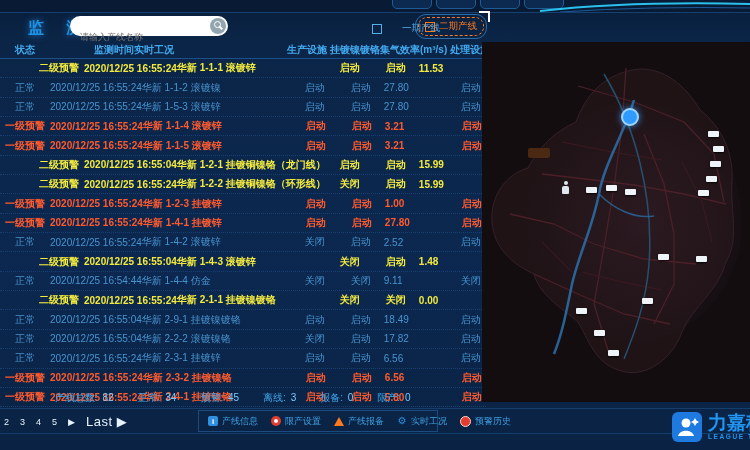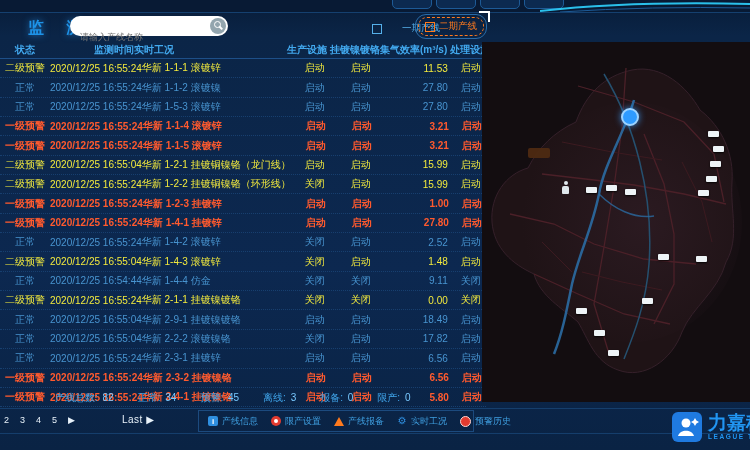--- a/index.html
+++ b/index.html
@@ -31,34 +31,34 @@
   .thead{position:absolute;left:0;top:42px;width:486px;height:16px;display:flex;align-items:center;
          font-size:10px;font-weight:bold;color:#42a9ef;border-bottom:1px solid #1d4f88;}
   .tbody{position:absolute;left:0;top:59px;width:486px;}
   .trow{display:flex;align-items:center;height:18.35px;font-size:10px;border-bottom:1px dotted #173f6f;white-space:nowrap;}
   .cell{overflow:visible;white-space:nowrap;}
   .c1{flex:0 0 50px;text-align:center;}
   .c2{flex:0 0 84px;text-align:right;}
   .c3{flex:0 0 150px;text-align:left;}
   .c4{flex:0 0 46px;text-align:center;}
   .c5{flex:0 0 46px;text-align:center;}
-  .c6{flex:0 0 64px;text-align:right;}
+  .c6{flex:0 0 64px;text-align:left;}
   .c7{flex:0 0 46px;text-align:center;}
   .level-normal{color:#4894d0;}
   .level-warn1{color:#ff5a2e;font-weight:bold;}
-  .level-warn2{color:#f3ea3d;font-weight:normal;}
+  .level-warn2{color:#f3ea3d;font-weight:bold;padding-left:34px;}
   
   .summary{position:absolute;left:55px;top:391px;display:flex;gap:24px;font-size:10px;color:#3fa3e8;}
   .sum-val{color:#79c9ff;margin-left:2px;}
   .hline1{position:absolute;left:0;top:408px;width:750px;border-top:1px solid #153e6c;}
   .hline2{position:absolute;left:0;top:433px;width:750px;border-top:1px solid #153e6c;}
   .pag{position:absolute;left:4px;top:414px;display:flex;gap:11px;font-size:9px;color:#e8f2fa;align-items:center;}
   .page{cursor:pointer;}
-  .page.last{font-size:10px;letter-spacing:.5px;margin-left:36px;}
-  .ftoolbar{position:absolute;left:198px;top:410px;width:276px;height:22px;border:1px solid #1c4a7e;
+  .page.last{font-size:13px;letter-spacing:.5px;}
+  .ftoolbar{position:absolute;left:198px;top:410px;width:240px;height:22px;border:1px solid #1c4a7e;
             display:flex;align-items:center;gap:13px;padding:0 9px;box-sizing:border-box;}
   .fbtn{display:flex;align-items:center;gap:4px;font-size:9px;color:#3f9fe0;cursor:pointer;white-space:nowrap;}
   .ficon{display:inline-flex;align-items:center;justify-content:center;}
   .info-icon{width:10px;height:10px;background:#2f8fe0;border-radius:2px;color:#fff;font-size:8px;font-weight:bold;}
   .info-icon::before{content:"i";}
   .limit-icon{width:10px;height:10px;background:#e23b30;border-radius:50%;position:relative;}
   .limit-icon::before{content:"";position:absolute;left:3px;top:3px;width:4px;height:4px;background:#fff;border-radius:50%;}
   .report-icon{width:0;height:0;border-left:5px solid transparent;border-right:5px solid transparent;border-bottom:9px solid #ff7a1d;}
   .realtime-icon{width:10px;height:10px;color:#2f8fe0;font-size:10px;line-height:10px;}
   .realtime-icon::before{content:"⚙";}

